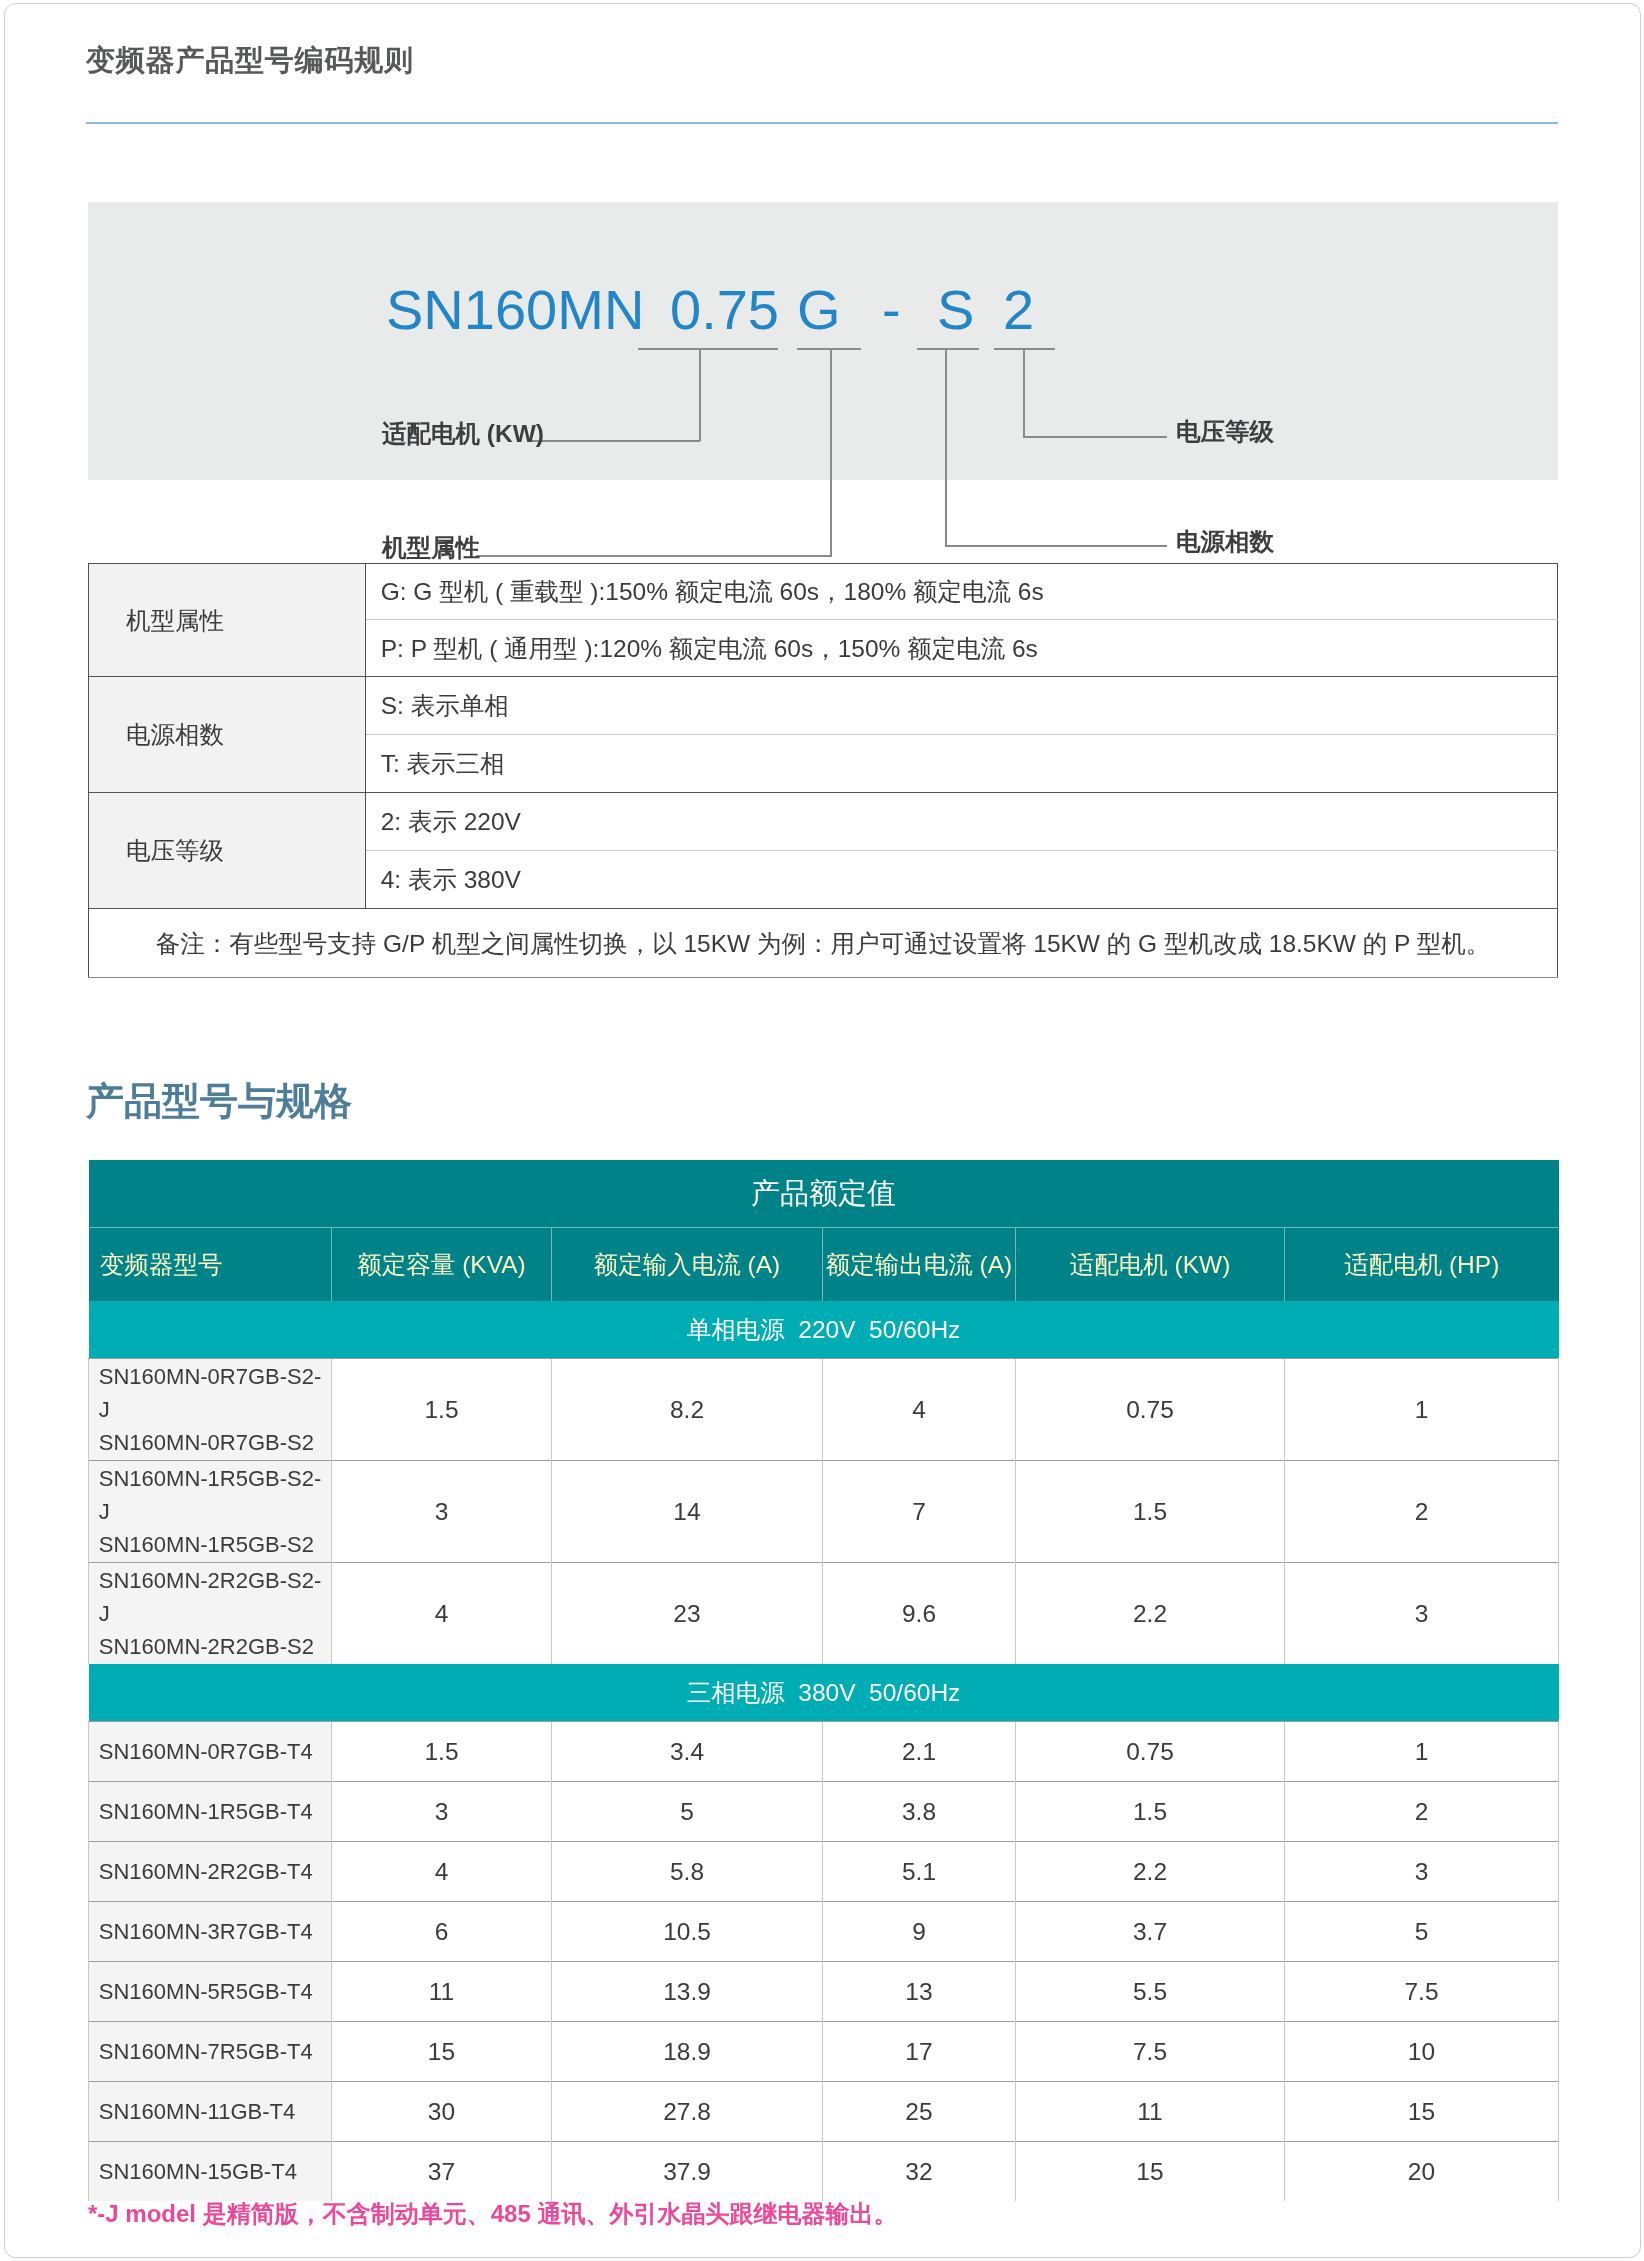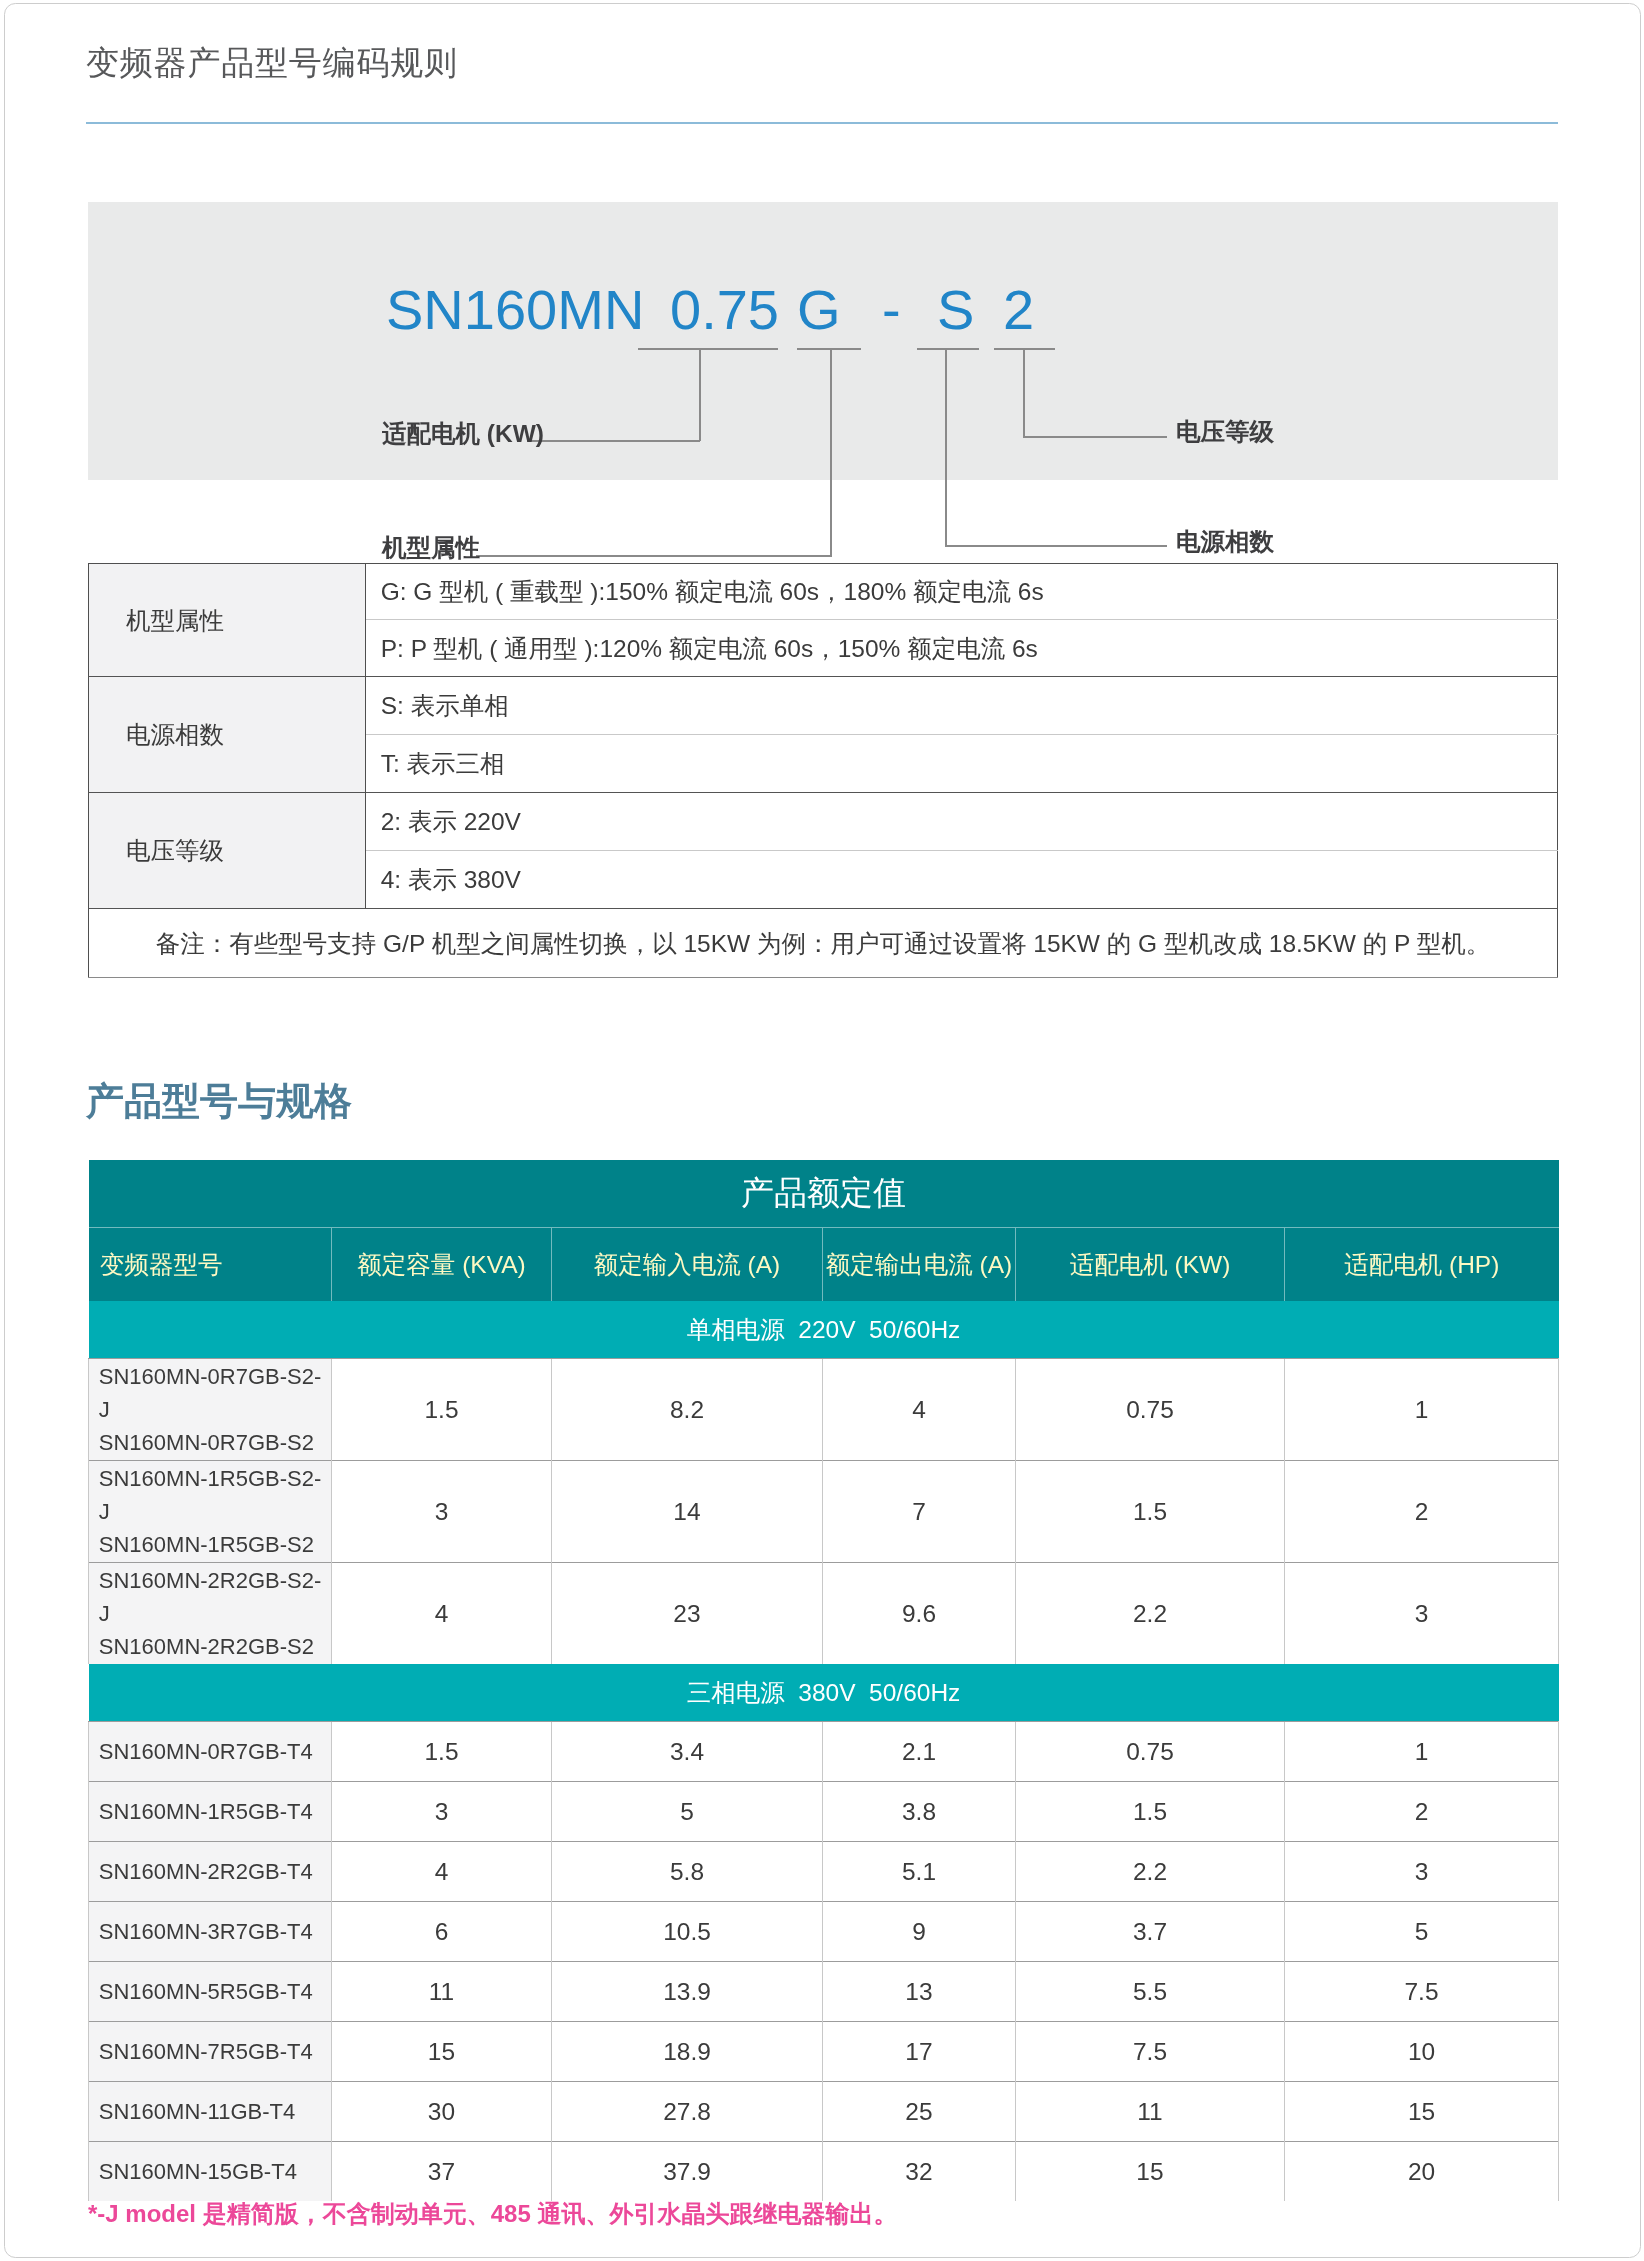--- a/index.html
+++ b/index.html
@@ -7,21 +7,21 @@
     width:1645px;height:2261px;position:relative;overflow:hidden;
     font-family:"Liberation Sans","DejaVu Sans",sans-serif;
     -webkit-font-smoothing:antialiased;color:#3b3b3b;
   }
   .page-frame{
     position:absolute;left:4.1px;top:3.3px;right:4.1px;bottom:3.3px;
     border:1.6px solid #cdcdcd;border-radius:11.4px;pointer-events:none;
   }
   
   .page-title{
-    position:absolute;left:86px;top:41px;font-size:33px;font-weight:400;
+    position:absolute;left:86px;top:41px;font-size:29px;font-weight:700;
     color:#57585a;letter-spacing:0.8px;
   }
   .title-divider{
     position:absolute;left:86px;top:122px;width:1472px;height:2.4px;background:#8cbbd9;
   }
   
   .code-panel{
     position:absolute;left:88px;top:202px;width:1470px;height:278px;background:#e9eaea;
   }
   .code-panel .mpart{
@@ -51,21 +51,21 @@
   .section-title{
     position:absolute;left:86px;top:1076px;font-size:38px;font-weight:600;color:#4d7d98;
   }
   
   .spec-table{
     position:absolute;left:88px;top:1160px;width:1470px;
     border-collapse:collapse;table-layout:fixed;font-size:24.5px;color:#3b3b3b;
   }
   .spec-table th{font-weight:400;}
   .spec-table .banner th{
-    height:65px;background:#008289;color:#ffffff;text-align:center;font-size:33px;
+    height:65px;background:#008289;color:#ffffff;text-align:center;font-size:29px;
   }
   .spec-table .cols th{
     height:71px;background:#008289;color:#fef9c3;text-align:center;
     border-top:0.8px solid rgba(255,255,255,.45);border-left:0.8px solid rgba(255,255,255,.45);
   }
   .spec-table .cols th:first-child{text-align:left;padding-left:11.4px;border-left:none;}
   .spec-table .band td{
     height:55px;background:#00adb4;color:#ffffff;text-align:center;white-space:pre;font-size:24.5px;
   }
   .spec-table tr.data td{

